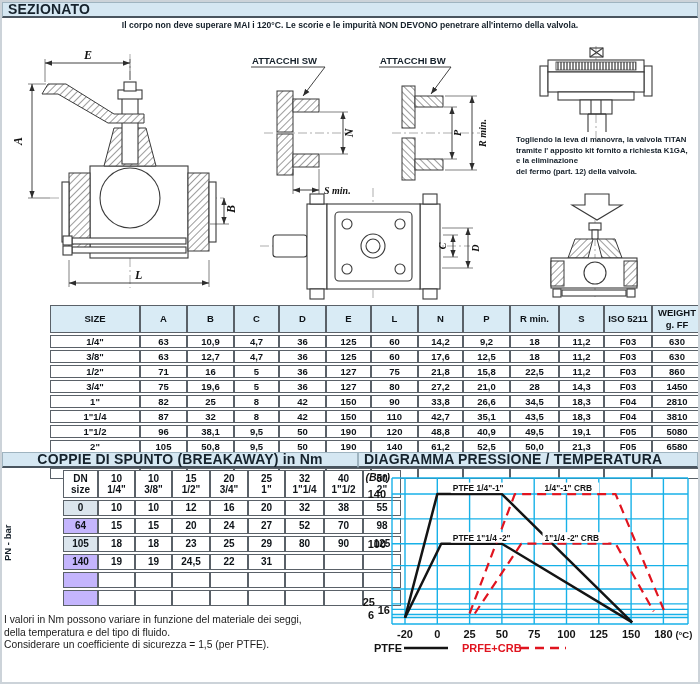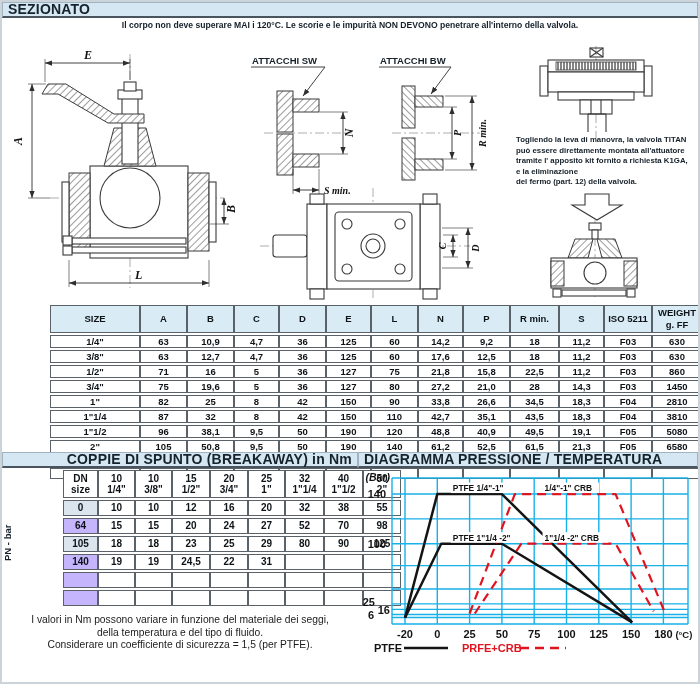--- a/index.html
+++ b/index.html
@@ -19,21 +19,21 @@
   #dim-table td{border:1px solid #5a6168;line-height:9px;padding:1px 0;background:#fff;}
   #dim-table tr.empty td{line-height:7px;}
   #bk-table{position:absolute;left:13px;top:466px;width:338px;font-size:10px;font-weight:bold;}
   #bk-table th{border:1px solid #5a6168;line-height:11px;padding:2px 0;background:#fff;font-size:10px;}
   #bk-table td{border:1px solid #5a6168;line-height:14px;padding:0;background:#fff;}
   #bk-table td.dn{background:#c4b5fd;}
   #bk-table td.dn.shaded{background:#dbe5ed;}
   #bk-table tr.empty td{line-height:14px;}
   .pn-label{position:absolute;left:0;top:495px;width:12px;height:92px;writing-mode:vertical-rl;transform:rotate(180deg);
         text-align:center;font-size:9.5px;font-weight:bold;color:#15202a;}
-  .footnote{position:absolute;left:2px;top:612px;width:352px;font-size:10.3px;color:#1b1b1b;line-height:12.6px;text-align:center;}
+  .footnote{position:absolute;left:2px;top:612px;width:352px;font-size:10.3px;color:#1b1b1b;line-height:12.6px;}
   .ptchart{position:absolute;left:356px;top:466px;}
   
   .ol{fill:#fff;stroke:#3a3a3a;stroke-width:1.1;}
   .nf{fill:none;stroke:#3a3a3a;stroke-width:1.1;}
   .ht{fill:url(#h1);stroke:#3a3a3a;stroke-width:1;}
   .ht2{fill:url(#h2);stroke:#3a3a3a;stroke-width:1;}
   .hv{fill:url(#hv);stroke:#3a3a3a;stroke-width:.8;}
   .cl{stroke:#8a8a8a;stroke-width:.7;stroke-dasharray:9 3 2 3;fill:none;}
   .dim{stroke:#2e2e2e;stroke-width:.9;fill:none;}
   .ext{stroke:#2e2e2e;stroke-width:.6;fill:none;}
@@ -210,21 +210,20 @@
       <rect class="ht" x="622" y="215" width="13" height="25"></rect>
       <circle class="nf" cx="593" cy="227" r="11"></circle>
       <rect class="ol" x="560" y="244" width="64" height="6"></rect>
       <rect class="ol" x="551" y="243" width="8" height="8"></rect>
       <rect class="ol" x="625" y="243" width="8" height="8"></rect>
     </g>
   </svg>
 
   <div class="note">
     <div>Togliendo la leva di manovra, la valvola  TITAN</div>
-    <div>può essere direttamente montata all'attuatore</div>
     <div>tramite l' apposito kit fornito a richiesta K1GA,</div>
     <div>e la eliminazione</div>
     <div>del fermo (part. 12) della valvola.</div>
   </div>
 
   <table id="dim-table">
     <colgroup>
       <col style="width:90px">
         <col style="width:47px">
         <col style="width:47px">
@@ -374,21 +373,21 @@
         <tr>
           <td>2"</td>
           <td>105</td>
           <td>50,8</td>
           <td>9,5</td>
           <td>50</td>
           <td>190</td>
           <td>140</td>
           <td>61,2</td>
           <td>52,5</td>
-          <td>61,5</td>
+          <td>50,0</td>
           <td>21,3</td>
           <td>F05</td>
           <td>6580</td>
           <td>280</td>
         </tr>
         <tr class="empty">
           <td>&nbsp;</td>
           <td>&nbsp;</td>
           <td>&nbsp;</td>
           <td>&nbsp;</td>
@@ -416,21 +415,21 @@
           <td>&nbsp;</td>
           <td>&nbsp;</td>
           <td>&nbsp;</td>
           <td>&nbsp;</td>
           <td>&nbsp;</td>
         </tr>
       </tbody>
   </table>
 
   <div class="titlebar tb-left">
-    <span style="display:block;text-align:right;padding-right:5px;">COPPIE DI SPUNTO (BREAKAWAY) in Nm</span>
+    <span style="display:block;text-align:center;padding-right:5px;">COPPIE DI SPUNTO (BREAKAWAY) in Nm</span>
   </div>
   <div class="pn-label">PN - bar</div>
   <table id="bk-table">
     <colgroup>
       <col style="width:35px">
         <col style="width:37px">
         <col style="width:37px">
         <col style="width:38px">
       <col style="width:38px">
         <col style="width:37px">

